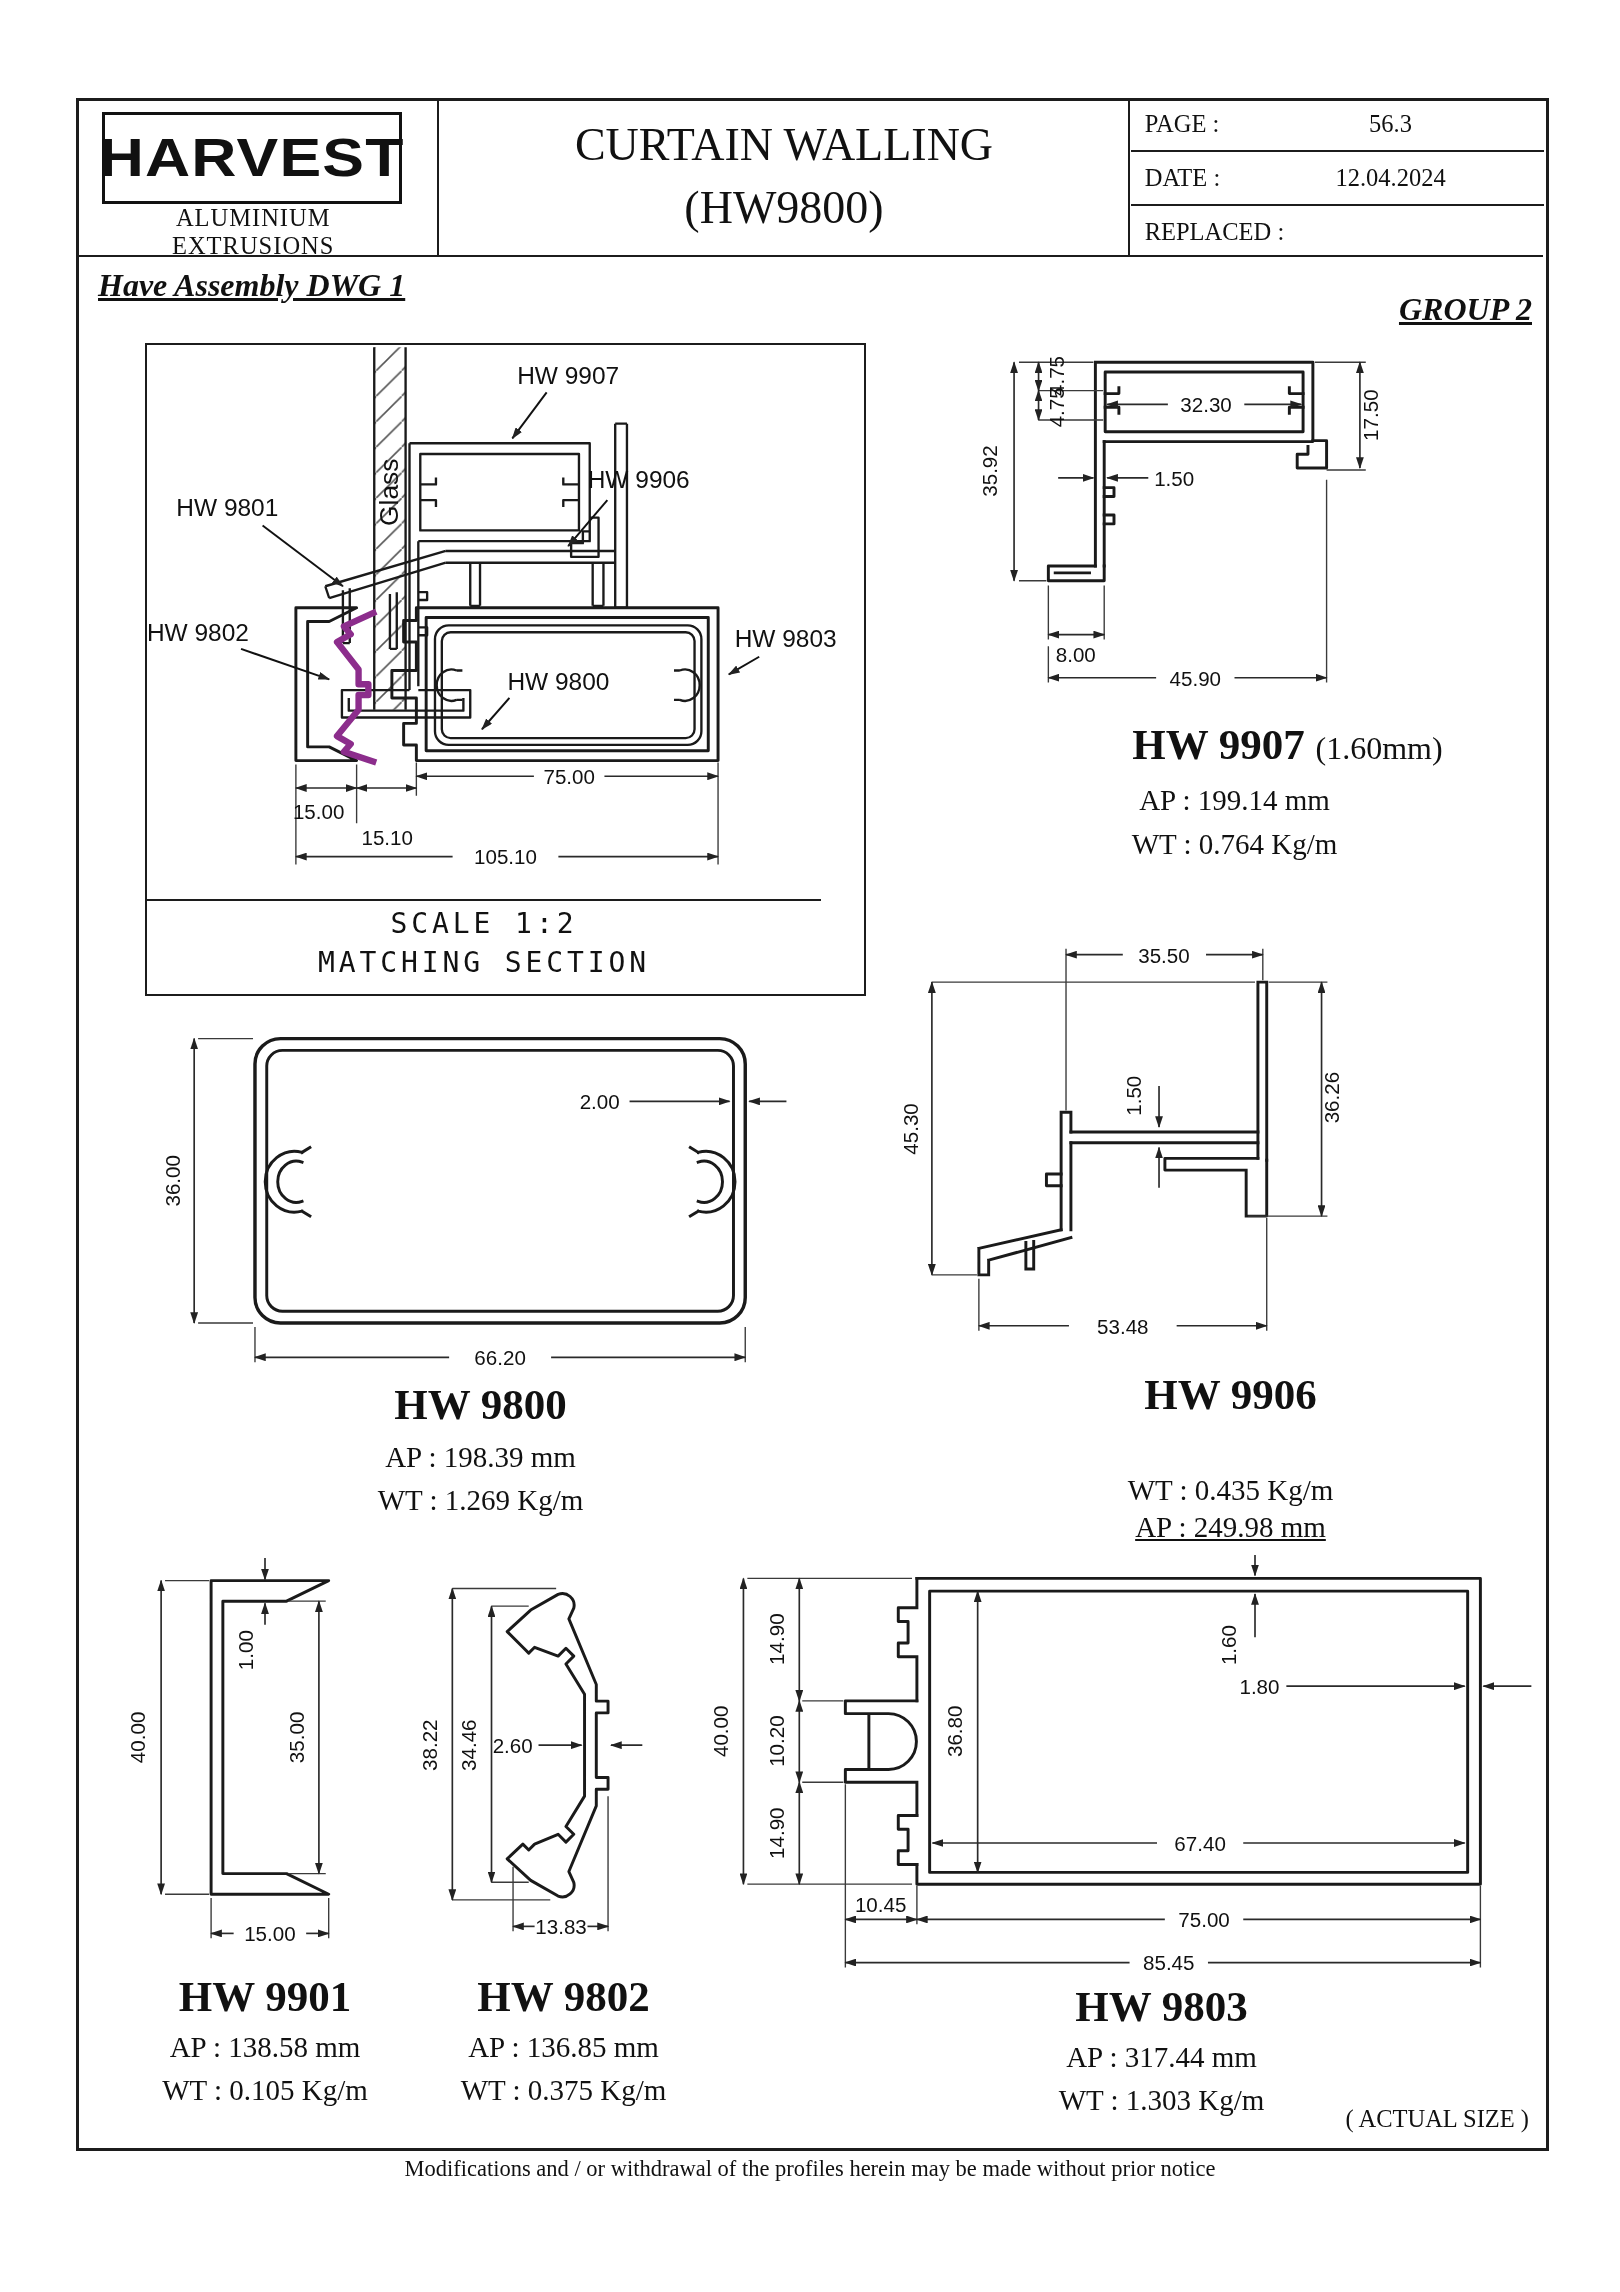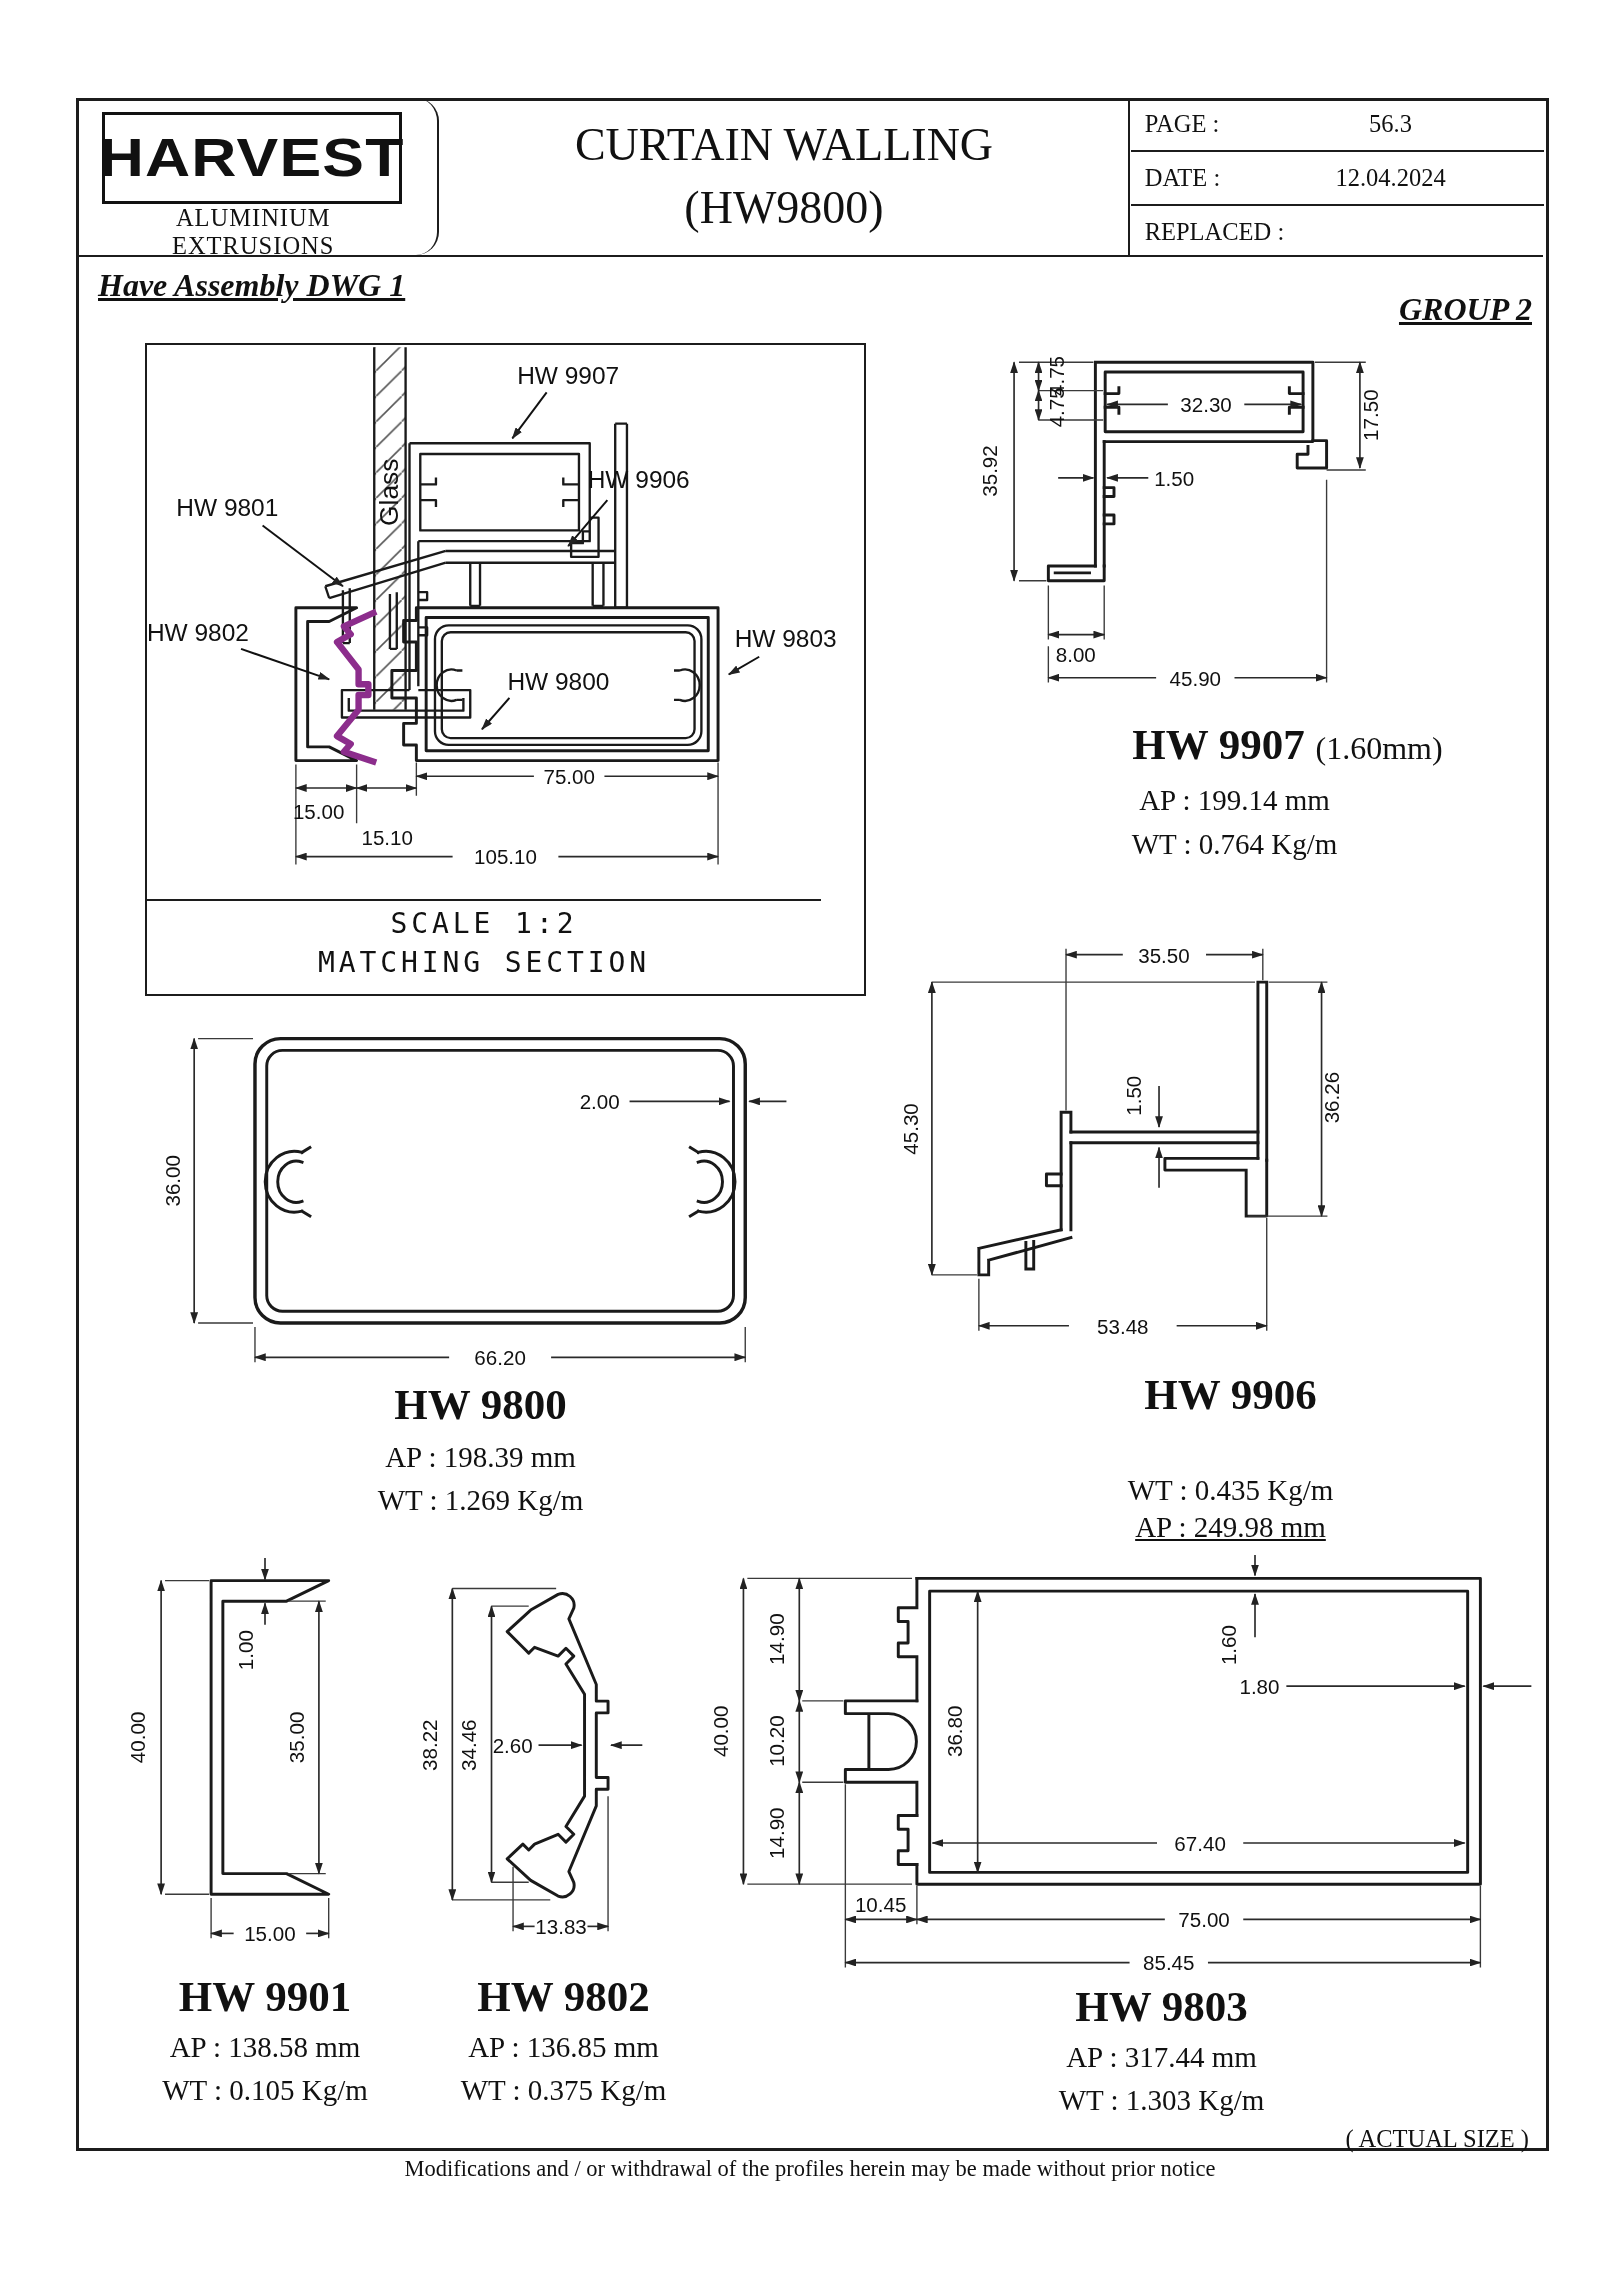--- a/index.html
+++ b/index.html
@@ -3,21 +3,21 @@
 <meta charset="utf-8">
 <style>
   html,body{margin:0;padding:0;background:#fff;}
   #page{position:relative;width:1620px;height:2293px;background:#fff;overflow:hidden;
         font-family:"Liberation Serif",serif;color:#111;}
   .abs{position:absolute;}
   
   #frame{left:76px;top:98px;width:1467px;height:2047px;border:3.9px solid #1c1c1c;}
   
   #hdr{left:76px;top:98px;width:1467px;height:157px;border-bottom:2.9px solid #1c1c1c;}
-  #logocell{left:0;top:0;width:361px;height:157px;border-right:2.9px solid #1c1c1c;border-radius:23px;}
+  #logocell{left:0;top:0;width:361px;height:157px;border-right:2.9px solid #1c1c1c;}
   #logobox{left:25.5px;top:13.7px;width:294px;height:86px;border:3.9px solid #111;
            display:flex;align-items:center;justify-content:center;}
   #brand{font-family:"Liberation Sans",sans-serif;font-weight:800;font-size:53px;
          letter-spacing:1px;transform:scaleX(1.18);white-space:nowrap;}
   #brandsub{left:15.7px;top:106px;width:323px;text-align:center;font-size:24.5px;letter-spacing:1px;}
   #titlecell{left:364px;top:0;width:688px;height:157px;border-right:2.9px solid #1c1c1c;
              display:flex;flex-direction:column;align-items:center;justify-content:center;}
   #titlecell div{font-size:46px;line-height:1.35;}
   #metacell{left:1055px;top:0;width:413px;height:157px;font-size:24.5px;}
   .metarow{position:absolute;left:0;width:413px;height:52px;}
@@ -39,21 +39,21 @@
   
   .pf{stroke:#1a1a1a;stroke-width:3;fill:none;stroke-linejoin:round;stroke-linecap:square;}
   .pf2{stroke:#1a1a1a;stroke-width:2.4;fill:none;stroke-linejoin:round;}
   .dim{stroke:#2a2a2a;stroke-width:1.7;fill:none;}
   .ext{stroke:#3a3a3a;stroke-width:1.4;fill:none;}
   .ldr{stroke:#111;stroke-width:2;fill:none;}
   
   .ptitle{font-weight:700;font-size:43px;text-align:center;white-space:nowrap;}
   .pnote{font-weight:400;font-size:32px;}
   .psub{font-size:29px;text-align:center;white-space:nowrap;}
-  #actsize{font-size:24.5px;text-align:right;margin-top:20px;}
+  #actsize{font-size:24.5px;text-align:right;}
   #footnote{left:0;top:2156px;width:1620px;text-align:center;font-size:22.5px;}
 </style>
 </head>
 <body>
 
 <div id="page">
 
   <div class="abs" id="frame"></div>
 
   <div class="abs" id="hdr">

